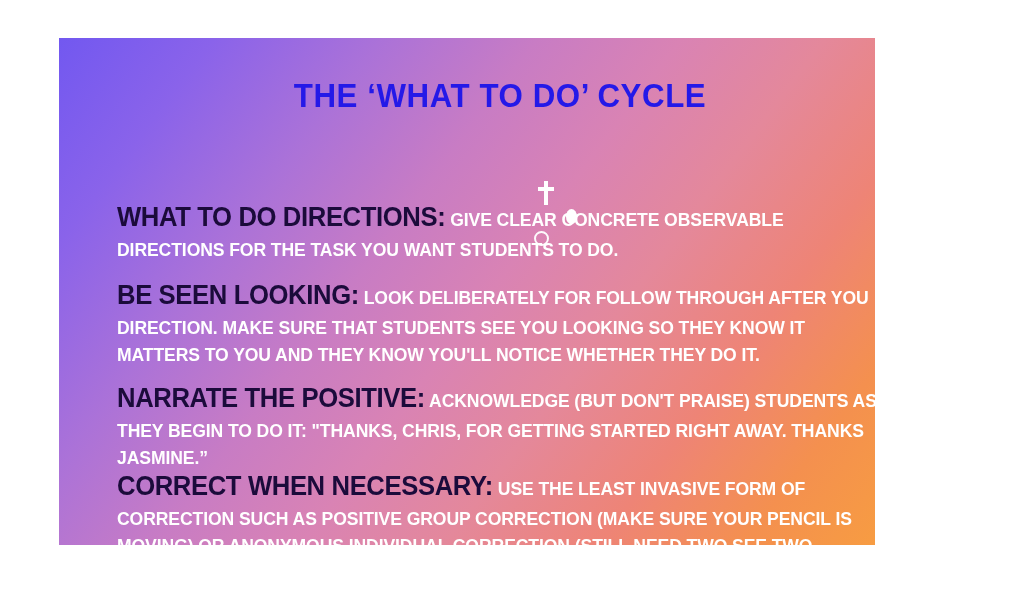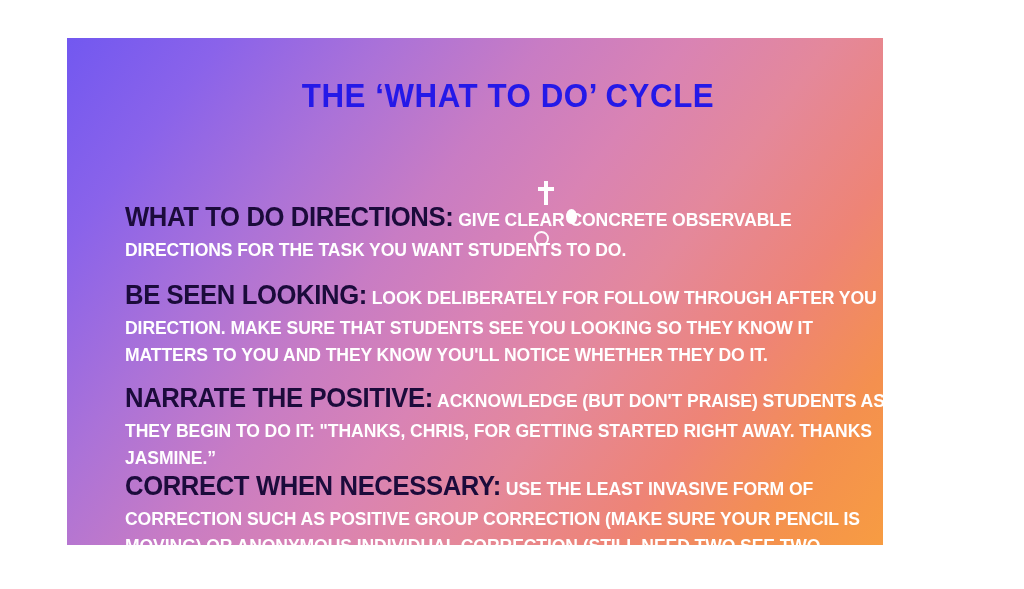--- a/index.html
+++ b/index.html
@@ -18,21 +18,21 @@
   #slide-root {
     position: relative;
     width: 1024px;
     height: 589px;
     background: #ffffff;
   }
 
   
   #gradient-panel {
     position: absolute;
-    left: 67px;
+    left: 59px;
     top: 38px;
     width: 816px;
     height: 507px;
     background:
       linear-gradient(127deg,
         #7258f0 0%,
         #8a63ea 13%,
         #ab72d8 27%,
         #c87cc4 40%,
         #d983b4 52%,

